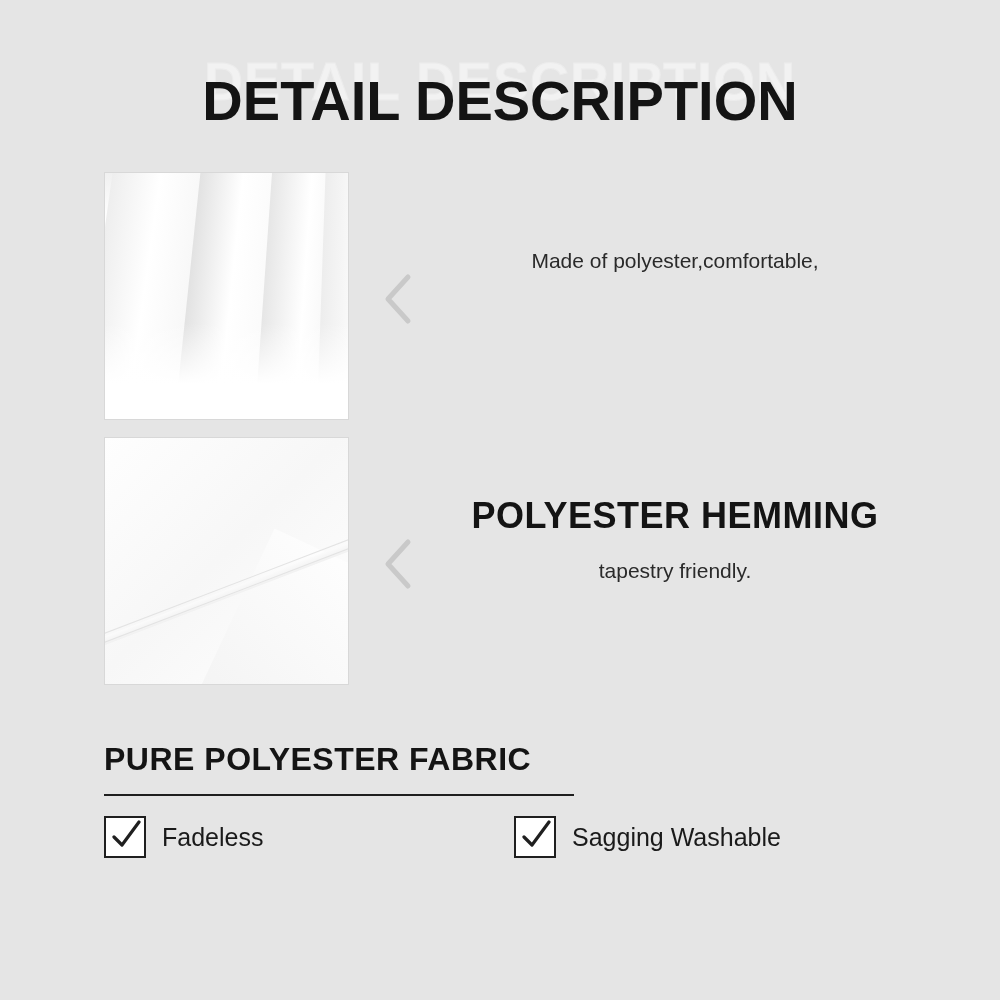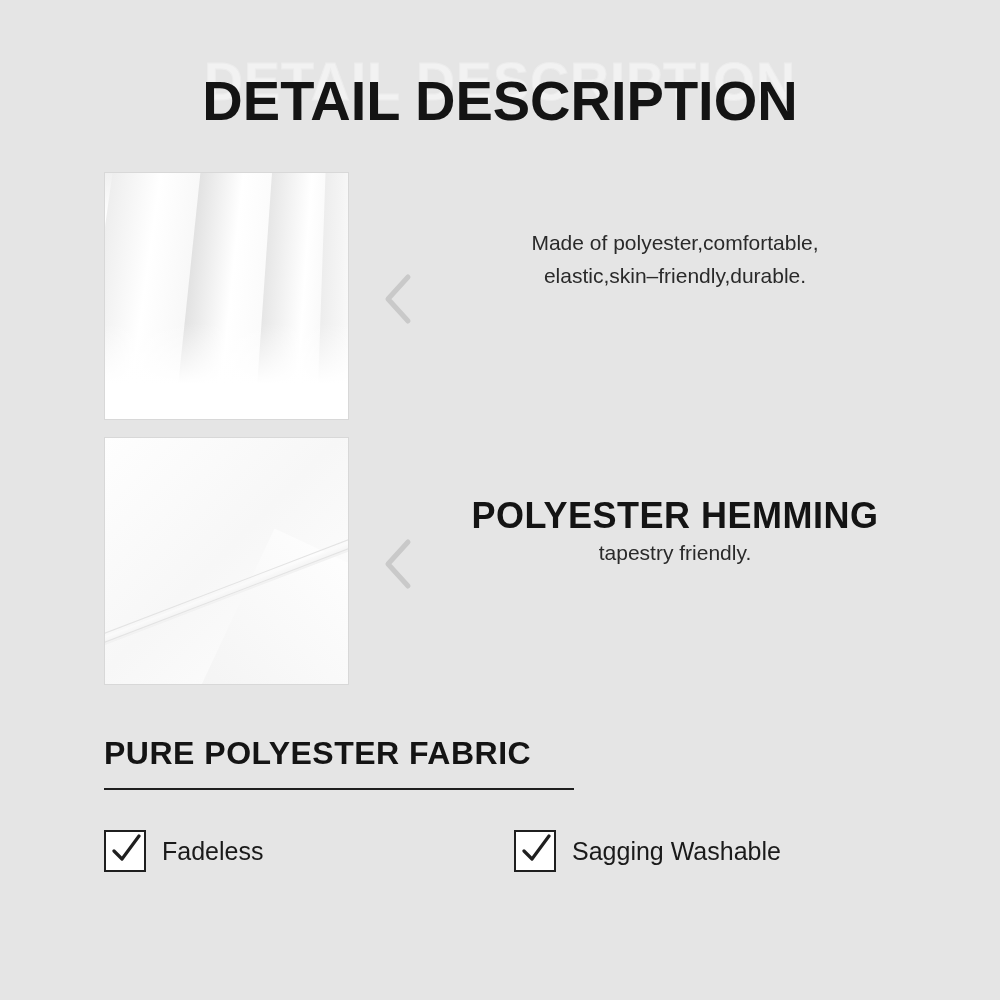--- a/index.html
+++ b/index.html
@@ -152,49 +152,51 @@
     text-align: center;
   }
   .feature-title {
     font-size: 36px;
     font-weight: bold;
     color: #141414;
     letter-spacing: 0.5px;
     white-space: nowrap;
   }
   .feature-desc {
+    margin-top: 18px;
     font-size: 21px;
     line-height: 1.55;
     color: #2a2a2a;
     font-weight: 400;
   }
 
   
   .footer {
     position: absolute;
     top: 735px;
     left: 104px;
     width: 800px;
   }
   .footer-title {
     font-size: 32px;
     font-weight: bold;
     color: #141414;
     letter-spacing: 0.5px;
     padding-bottom: 12px;
     display: inline-block;
+    margin-top: 6px;
   }
   .footer-rule {
     width: 470px;
     height: 2px;
     background: #1f1f1f;
     margin-top: 4px;
   }
   .check-grid {
-    margin-top: 40px;
+    margin-top: 20px;
     display: grid;
     grid-template-columns: 410px 390px;
     grid-row-gap: 22px;
   }
   .check-item {
     display: flex;
     align-items: center;
   }
   .checkbox {
     width: 38px;
@@ -239,21 +241,20 @@
 
     <div class="arrow" style="left:382px; top:97px;">
       <svg width="34" height="60" viewBox="0 0 34 60">
         <polyline points="26,8 6,30 26,52" fill="none" stroke="#c9c9c9" stroke-width="5" stroke-linecap="round" stroke-linejoin="round"></polyline>
       </svg>
     </div>
 
     <div class="text-block" style="left:440px; top:55px; width:470px;">
       <div class="feature-desc">
         <div>Made of polyester,comfortable,</div>
-        <div>elastic,skin–friendly,durable.</div>
       </div>
     </div>
   </div>
 
   <div class="feature-row row-2">
     <div class="photo">
       <div class="photo-inner">
         <div class="hem-bg"></div>
         <div class="hem-corner"></div>
         <div class="hem-edge"></div>

